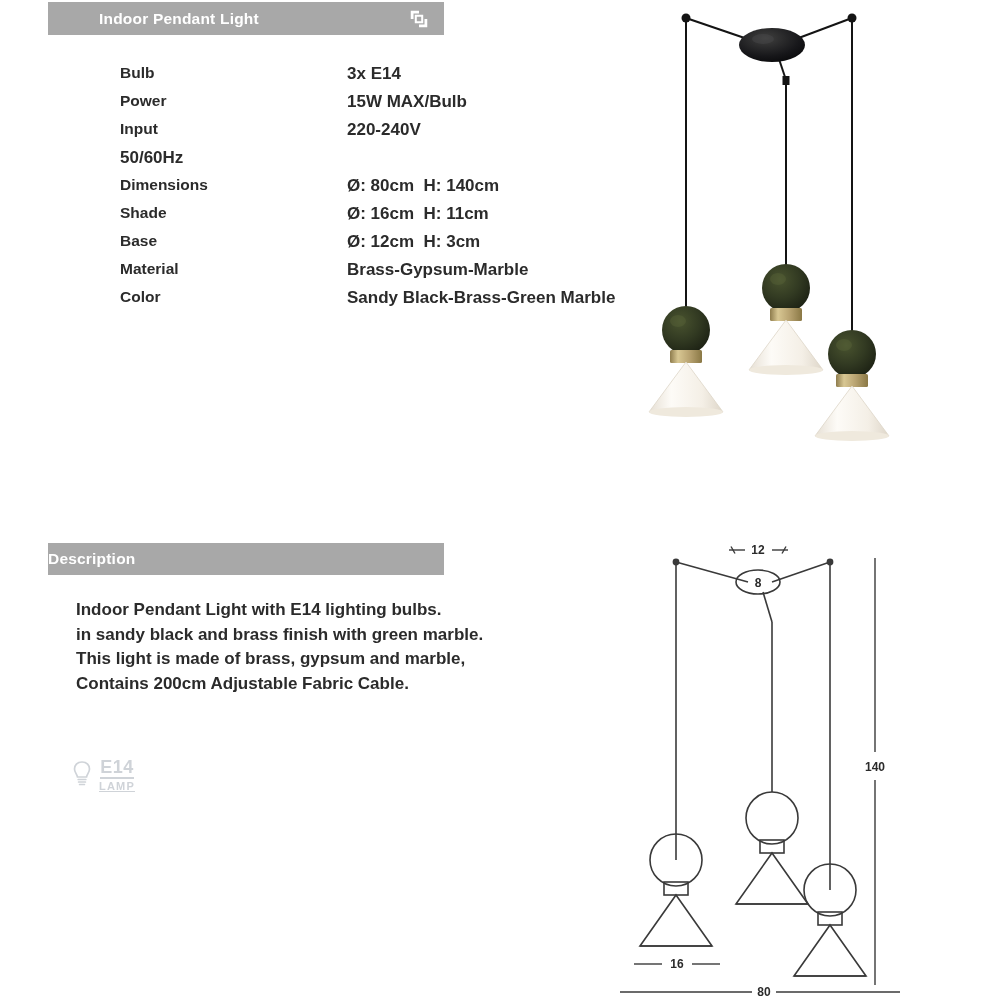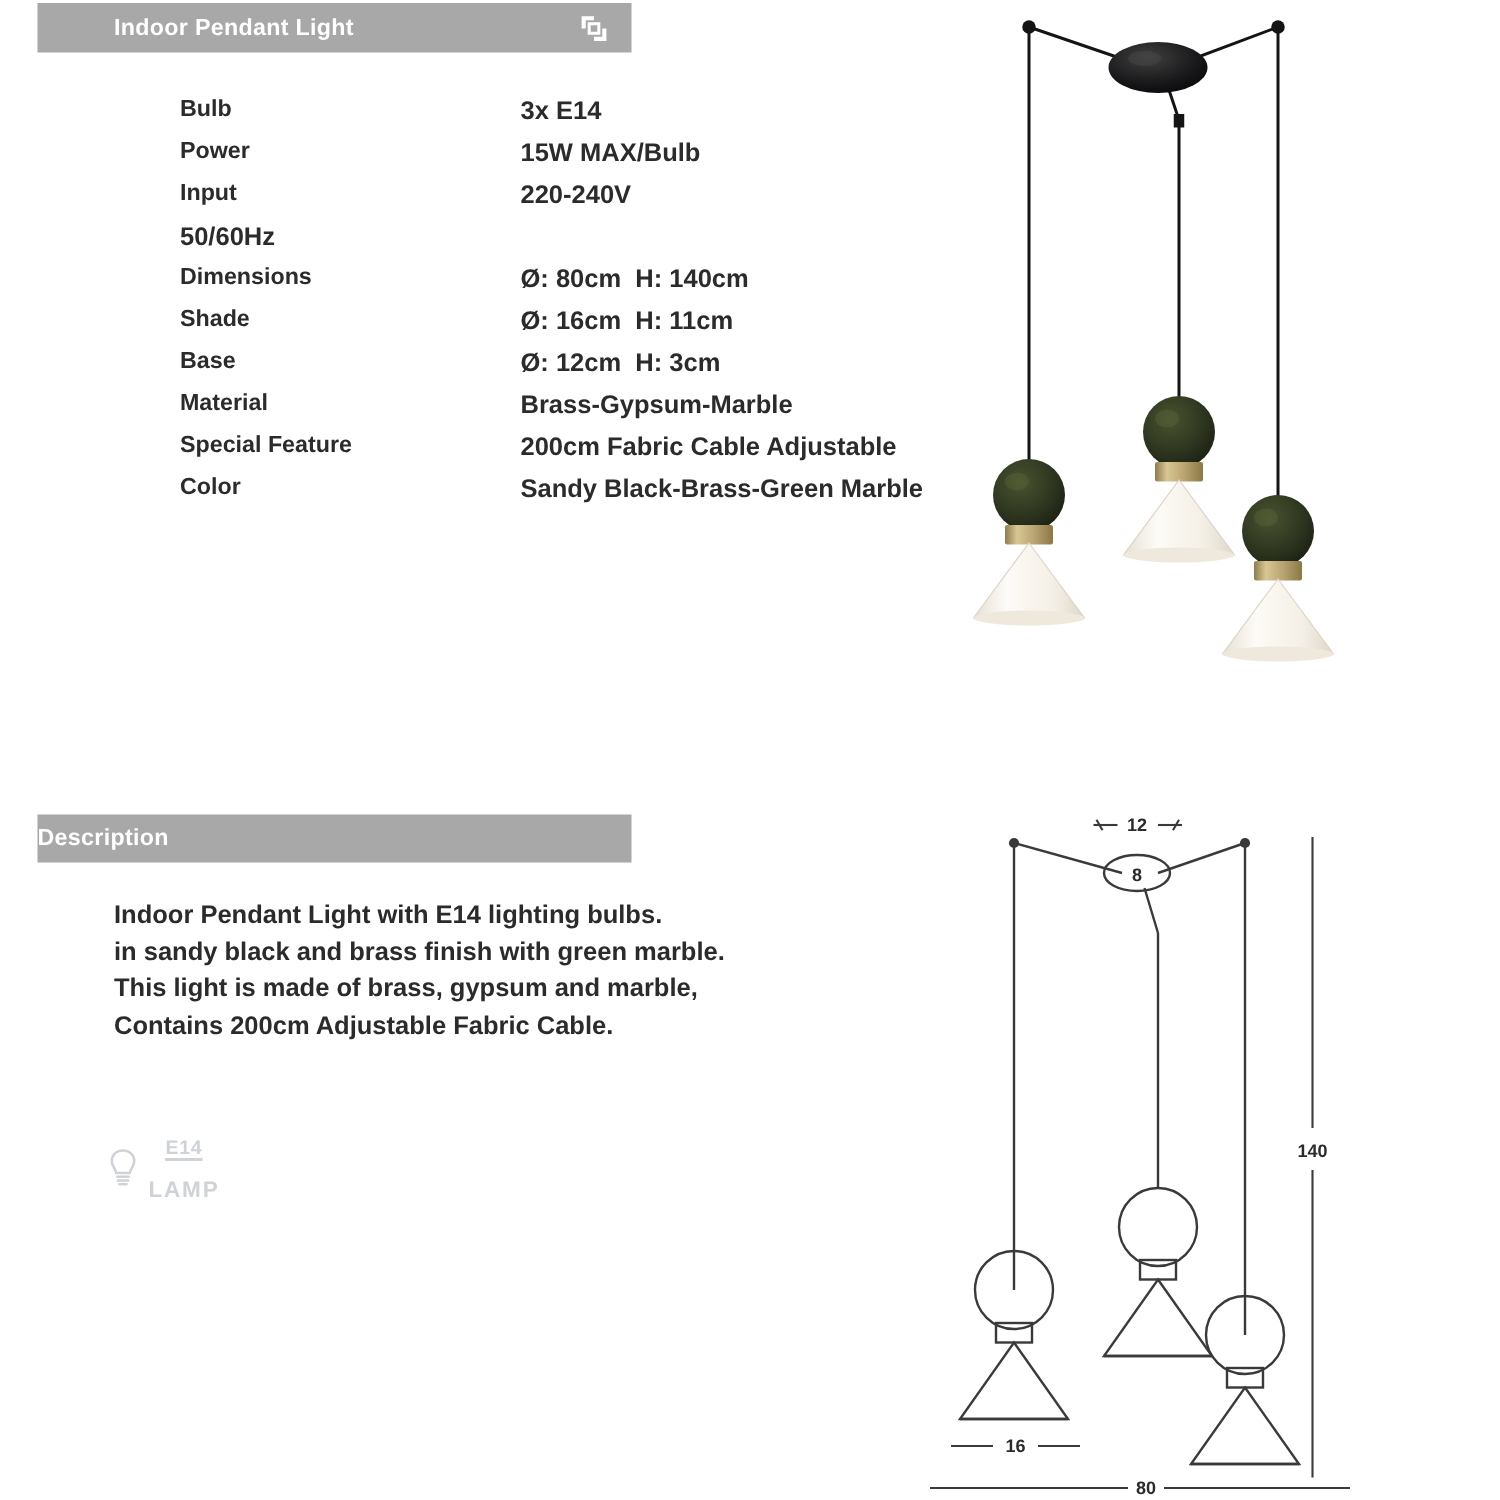--- a/index.html
+++ b/index.html
@@ -16,20 +16,21 @@
     overflow: hidden;
   }
 
   
   .bar {
     position: absolute;
     background: #a8a8a8;
     display: flex;
     align-items: center;
     box-sizing: border-box;
+    margin-left: 23px;
   }
   .bar-title {
     color: #ffffff;
     font-size: 15.5px;
     font-weight: bold;
     letter-spacing: 0.2px;
     white-space: nowrap;
   }
   #spec-bar  { left: 25px; top: 2px;   width: 396px; height: 33px; padding-left: 51px; }
   #desc-bar  { left: 25px; top: 543px; width: 396px; height: 32px; }
@@ -90,33 +91,34 @@
     position: absolute;
     left: 72px;
     top: 758px;
     display: flex;
     align-items: center;
     gap: 7px;
   }
   #lamp-badge .bulb-icon { width: 20px; height: 30px; display: block; }
   .lamp-text { display: flex; flex-direction: column; align-items: center; line-height: 1; }
   .lamp-code {
-    font-size: 13px;
+    font-size: 18px;
     font-weight: bold;
     color: #cfd3d8;
     letter-spacing: 0.5px;
     border-bottom: 2.5px solid #cfd3d8;
     padding-bottom: 1px;
   }
   .lamp-sub {
-    font-size: 15px;
+    font-size: 11px;
     font-weight: bold;
     color: #cfd3d8;
     letter-spacing: 1.2px;
-    padding-top: 12px;
+    padding-top: 2px;
+    text-decoration: underline;
   }
 
   
   #photo-svg, #tech-svg { position: absolute; }
   #photo-svg { left: 620px; top: 0px; }
   #tech-svg  { left: 600px; top: 530px; }
 </style>
 </head>
 <body>
 
@@ -155,24 +157,20 @@
     <span class="spec-label">Shade</span>
     <span class="spec-value">Ø: 16cm  H: 11cm</span>
   </div>
   <div class="spec-row">
     <span class="spec-label">Base</span>
     <span class="spec-value">Ø: 12cm  H: 3cm</span>
   </div>
   <div class="spec-row">
     <span class="spec-label">Material</span>
     <span class="spec-value">Brass-Gypsum-Marble</span>
-  </div>
-  <div class="spec-row">
-    <span class="spec-label">Special Feature</span>
-    <span class="spec-value">200cm Fabric Cable Adjustable</span>
   </div>
   <div class="spec-row">
     <span class="spec-label">Color</span>
     <span class="spec-value">Sandy Black-Brass-Green Marble</span>
   </div>
 </div>
 
 <div class="bar" id="desc-bar">
   <span class="bar-title">Description</span>
 </div>

